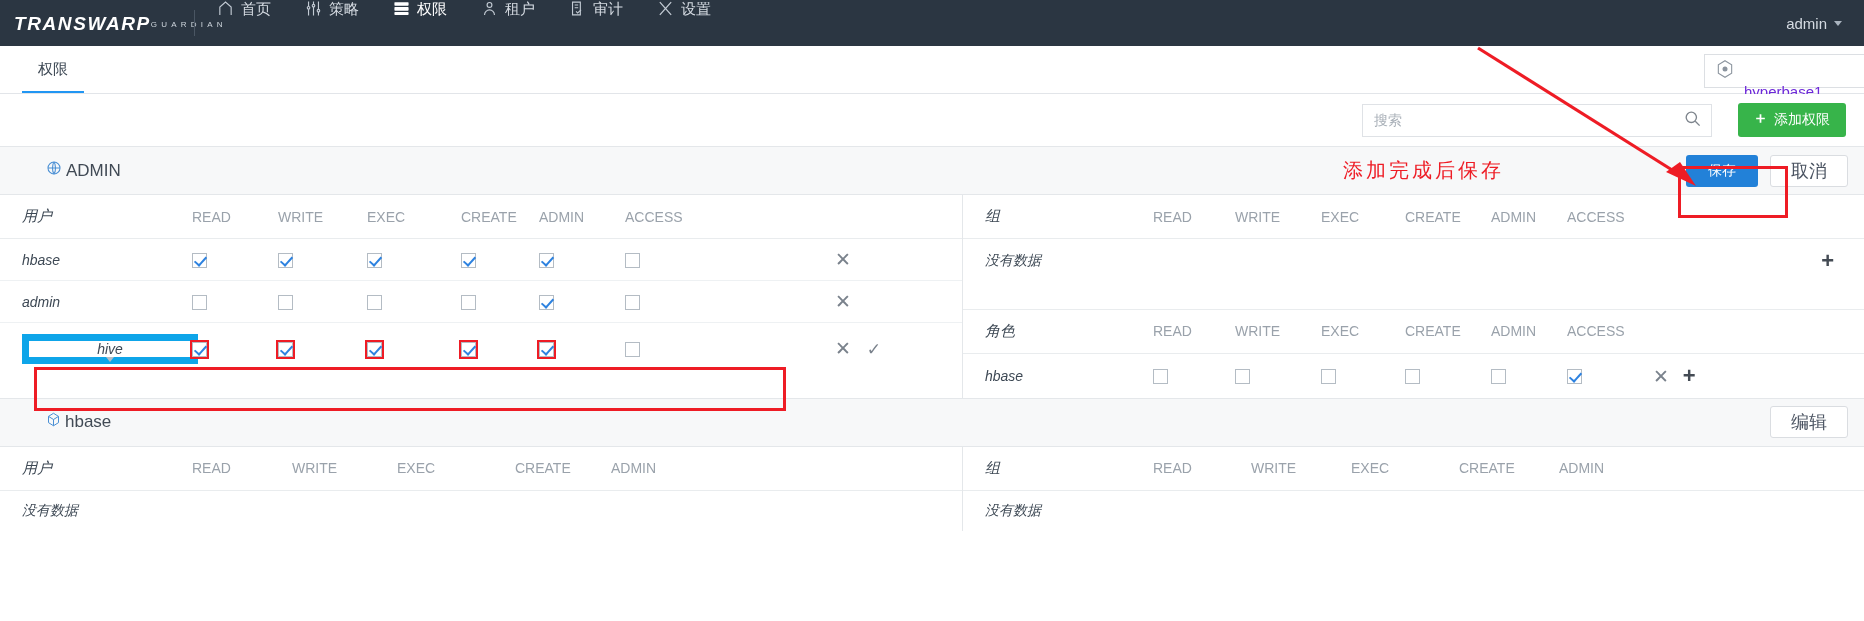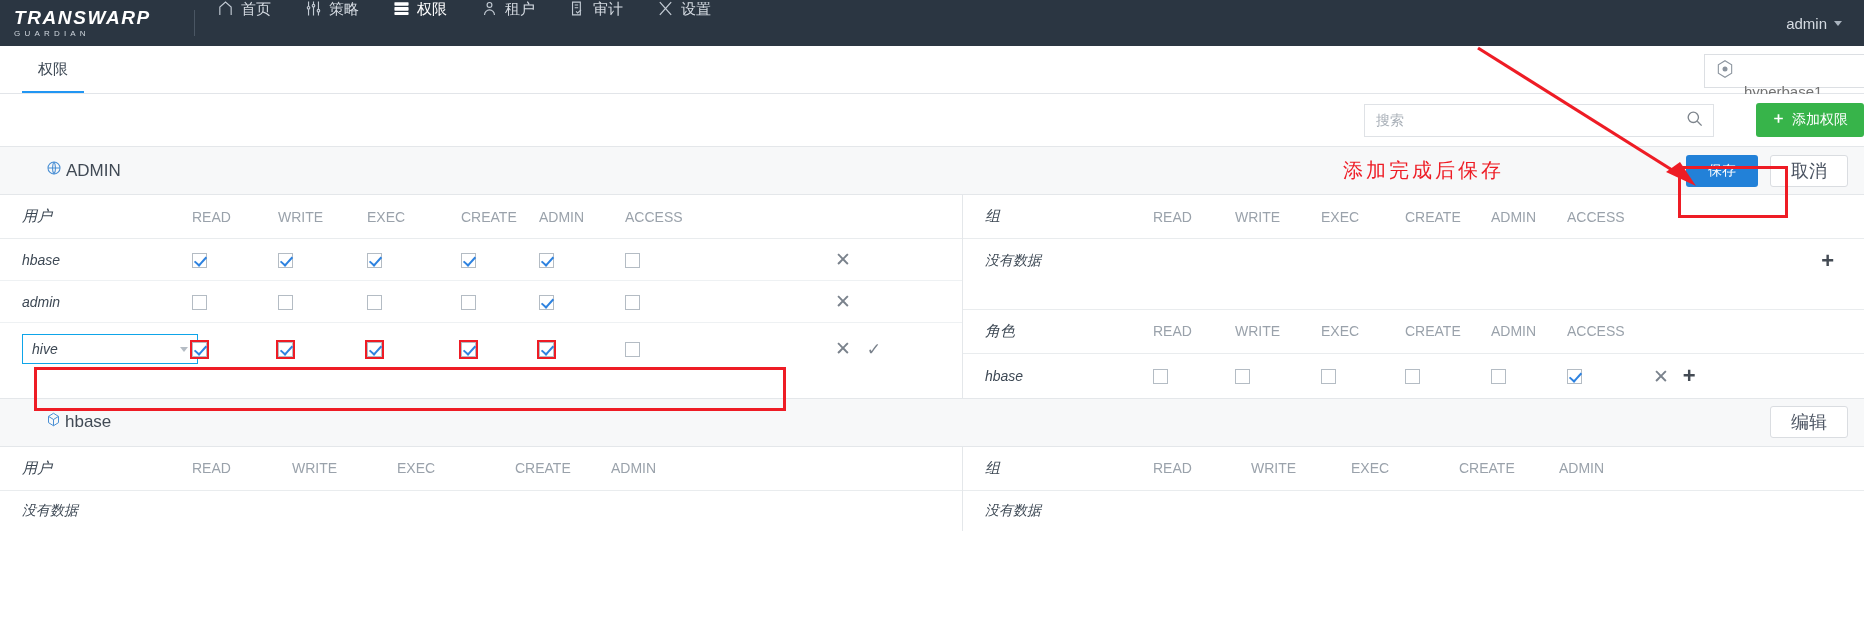--- a/index.html
+++ b/index.html
@@ -15,21 +15,21 @@
 
   
   .topnav {
     height: 46px;
     background: #2b3642;
     display: flex;
     align-items: center;
     padding: 0 18px 0 14px;
     position: relative;
   }
-  .brand { display: flex; flex-direction: column; width: 172px; }
+  .brand { display: flex; flex-direction: row; align-items: center; width: 172px; }
   .brand-main {
     color: #ffffff;
     font-size: 19px;
     font-weight: bold;
     font-style: italic;
     letter-spacing: 1.6px;
     line-height: 1;
     font-family: "Liberation Sans", sans-serif;
   }
   .brand-sub {
@@ -98,34 +98,34 @@
     border-right: none;
     background: #fff;
     display: flex;
     align-items: center;
     gap: 9px;
     padding: 0 10px;
     cursor: pointer;
   }
   .cluster-name {
     font-size: 15px;
-    color: #737373;
+    color: #6d28d9;
     white-space: nowrap;
     overflow: hidden;
     margin-top: 40px;
   }
 
   
   .actionbar {
     height: 52px;
     display: flex;
     align-items: center;
     justify-content: flex-end;
-    padding-right: 0;
-    gap: 16px;
+    padding-right: 18px;
+    gap: 0px;
     background: #fff;
     position: relative;
   }
   .searchbox {
     width: 350px; height: 33px;
     border: 1px solid #dfe2e6;
     display: flex; align-items: center;
     padding: 0 9px;
     background: #fff;
   }
@@ -256,28 +256,29 @@
   }
   .icon-plus {
     color: #444b54; font-size: 22px; font-weight: bold;
     cursor: pointer; line-height: 1;
   }
 
   .nodata { color: #4a5361; font-size: 14px; }
 
   .selectbox {
     width: 176px; height: 30px;
-    border: 1px solid #0ea5e9;
+    border: 7px solid #0ea5e9;
     background: #fff;
     display: inline-flex; align-items: center;
     justify-content: space-between;
     padding: 0 9px;
     font-size: 14px;
     color: #3d4854;
     cursor: pointer;
+    flex-direction: column;
   }
   .selectbox .cv {
     width: 0; height: 0;
     border-left: 4px solid transparent;
     border-right: 4px solid transparent;
     border-top: 5px solid #b5bcc4;
   }
 
   
   .hl-box {

